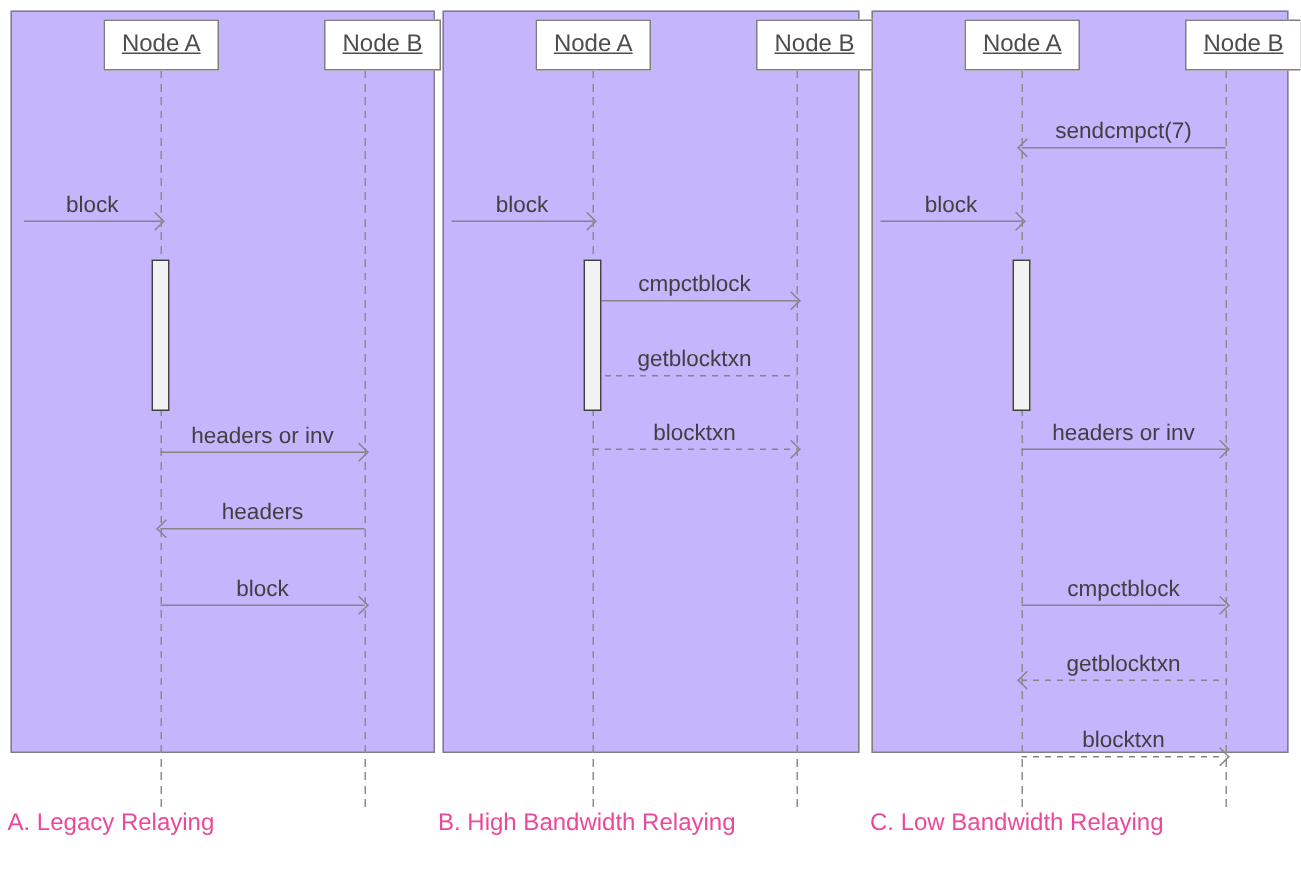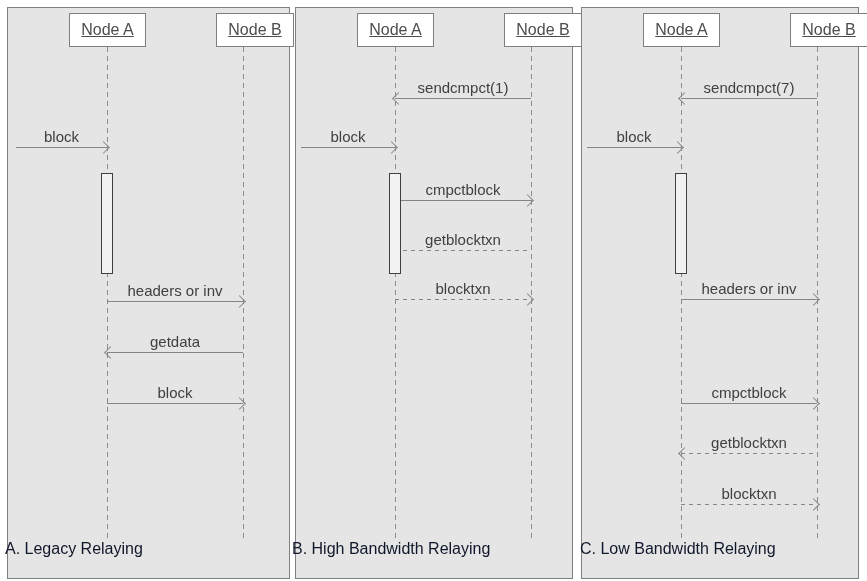--- a/index.html
+++ b/index.html
@@ -3,22 +3,22 @@
 <meta charset="utf-8">
 <style>
   html, body { margin:0; padding:0; }
   body {
     width:867px; height:581px; background:#ffffff; position:relative;
     overflow:hidden; font-family:"Liberation Sans", sans-serif;
   }
   .canvas { position:absolute; left:0; top:0; width:867px; height:581px; }
 
   .panel {
-    position:absolute; top:7px; height:572px; box-sizing:border-box;
-    border:1px solid #808080; background:#e5e5e5;text-decoration:underline;
+    position:absolute; top:7px; height:495px; box-sizing:border-box;
+    border:1px solid #808080; background:#c4b5fd;text-decoration:underline;
   }
   #panel-a { left:7px;   width:283px; }
   #panel-b { left:295px; width:278px; }
   #panel-c { left:581px; width:278px; }
 
   .node-box {
     position:absolute; top:5px; height:34px; box-sizing:border-box;
     border:1px solid #7f7f7f; background:#ffffff; z-index:3;
     display:flex; align-items:center; justify-content:center;
   }
@@ -44,21 +44,21 @@
     color:#404040; white-space:nowrap;
   }
   .msg-line { position:relative; height:1px; margin-top:1px; background:#858585; }
   .msg.dashed .msg-line {
     background:repeating-linear-gradient(90deg,#858585 0 4px, transparent 4px 8px);
   }
   .head { position:absolute; width:9px; height:9px; top:-4px; box-sizing:border-box; }
   .head-right { right:-1px; border-top:1px solid #858585; border-right:1px solid #858585; transform:rotate(45deg); }
   .head-left  { left:-1px;  border-left:1px solid #858585; border-bottom:1px solid #858585; transform:rotate(45deg); }
 
-  .caption { position:absolute; top:540px; font-size:16px; color:#0f172a; white-space:nowrap; }
+  .caption { position:absolute; top:540px; font-size:16px; color:#ec4899; white-space:nowrap; }
   #caption-a { left:5px; }
   #caption-b { left:292px; }
   #caption-c { left:580px; }
 </style>
 </head>
 <body>
 
 <div class="canvas">
 
   <section class="panel" id="panel-a">
@@ -82,21 +82,21 @@
     </div>
 
     <div class="msg" style="left:99px; top:273px; width:136px">
       <div class="msg-label">headers or inv</div>
       <div class="msg-line">
           <span class="head head-right"></span>
         </div>
     </div>
 
     <div class="msg" style="left:99px; top:324px; width:136px">
-      <div class="msg-label">getdata</div>
+      <div class="msg-label">headers</div>
       <div class="msg-line">
           <span class="head head-left"></span>
         </div>
     </div>
 
     <div class="msg" style="left:99px; top:375px; width:136px">
       <div class="msg-label">block</div>
       <div class="msg-line">
           <span class="head head-right"></span>
         </div>
@@ -109,26 +109,20 @@
 
     <div class="node-box node-a-box">
       <span class="node-label">Node A</span>
     </div>
     <div class="node-box node-b-box">
       <span class="node-label">Node B</span>
     </div>
 
     <div class="activation"></div>
 
-    <div class="msg" style="left:99px; top:70px; width:136px">
-      <div class="msg-label">sendcmpct(1)</div>
-      <div class="msg-line">
-          <span class="head head-left"></span>
-        </div>
-    </div>
 
     <div class="msg" style="left:5px; top:119px; width:94px">
       <div class="msg-label">block</div>
       <div class="msg-line">
           <span class="head head-right"></span>
         </div>
     </div>
 
     <div class="msg" style="left:99px; top:172px; width:136px">
       <div class="msg-label">cmpctblock</div>

